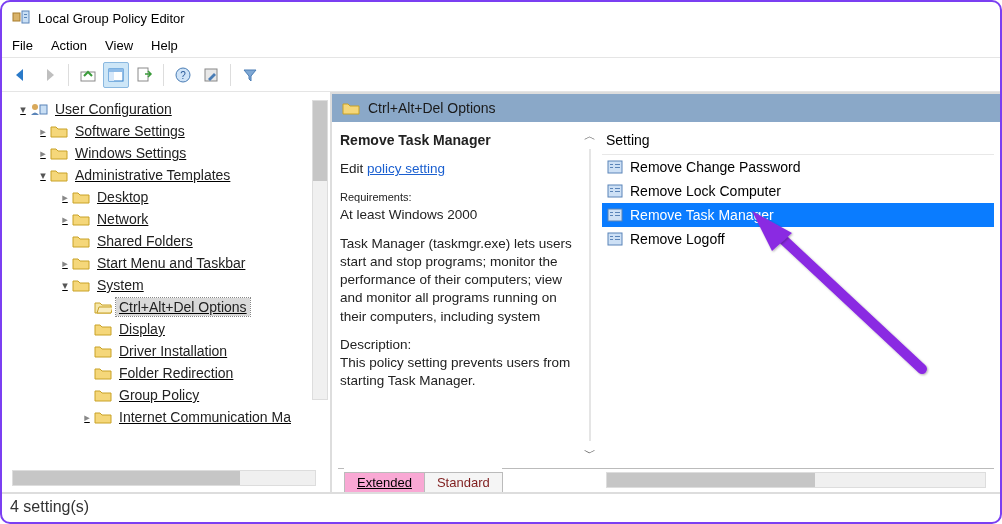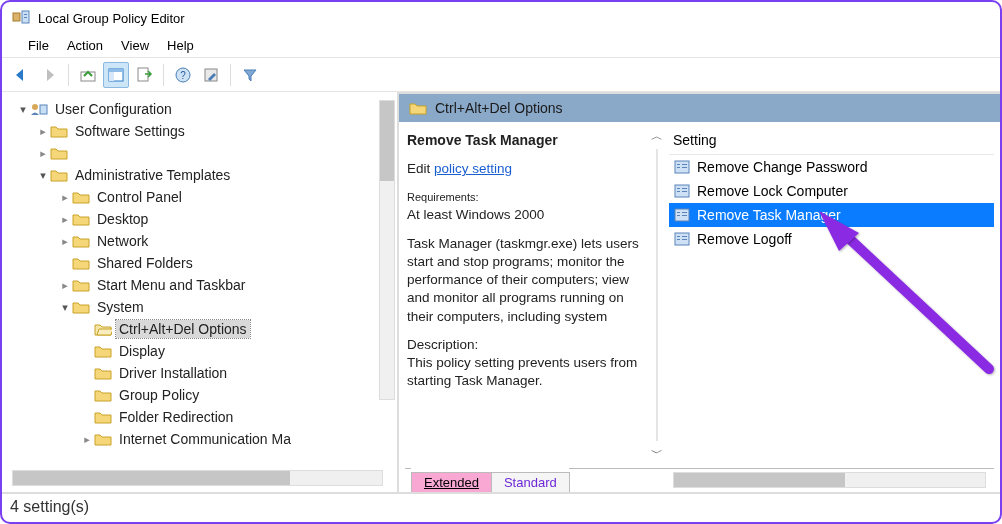--- a/index.html
+++ b/index.html
@@ -1,28 +1,28 @@
 <!DOCTYPE html>
 <html><head>
 <meta charset="utf-8">
 <style>
 * { box-sizing: border-box; margin: 0; padding: 0; font-family: "Segoe UI", Tahoma, sans-serif; }
 body { background: #fff; width: 1002px; height: 524px; border: 2px solid #7b3ff2; border-radius: 10px; overflow: hidden; position: relative; }
 
 .titlebar { height: 32px; display: flex; align-items: center; padding: 0 10px; font-size: 13px; }
 .titlebar .gp-icon { width: 18px; height: 18px; margin-right: 8px; display: inline-block; }
-.menubar { height: 24px; display: flex; align-items: center; padding: 0 26px; font-size: 13px; gap: 18px; border-bottom: 1px solid #e5e5e5; }
+.menubar { height: 24px; display: flex; align-items: center; padding: 0 10px; font-size: 13px; gap: 18px; border-bottom: 1px solid #e5e5e5; }
 .menubar span { cursor: default; }
 .toolbar { height: 34px; display: flex; align-items: center; padding: 0 6px; gap: 2px; border-bottom: 1px solid #e5e5e5; }
 .tbtn { width: 26px; height: 26px; display: flex; align-items: center; justify-content: center; border-radius: 2px; }
 .tbtn.active { background: #cde6f7; border: 1px solid #8ab8e0; }
 .sep { width: 1px; height: 22px; background: #ddd; margin: 0 4px; }
 
 .workspace { display: flex; height: 400px; position: relative; }
-.tree-pane { width: 397px; border-right: 2px solid #ddd; position: relative; overflow: hidden; }
+.tree-pane { width: 330px; border-right: 2px solid #ddd; position: relative; overflow: hidden; text-decoration: underline; }
 .tree { padding: 6px 0 0 4px; font-size: 14px; color: #222; }
 .node { display: flex; align-items: center; height: 22px; }
 .arrow { width: 14px; font-size: 11px; color: #666; text-align: center; cursor: default; }
 .arrow.open::before { content: "▾"; color: #555; }
 .arrow.closed::before { content: "▸"; color: #888; }
 .noarrow { width: 14px; }
 .ficon { width: 18px; height: 14px; margin-right: 4px; display: inline-block; }
 .node .label { white-space: nowrap; padding: 1px 3px; }
 .node.selected .label { background: #d9d9d9; outline: 1px dotted #888; }
 .ind1 { padding-left: 10px; }
@@ -50,21 +50,21 @@
 .list-header { font-size: 14px; padding: 2px 4px 6px; border-bottom: 1px solid #e8e8e8; }
 .list-row { display: flex; align-items: center; height: 24px; font-size: 14px; padding: 0 4px; }
 .list-row.selected { background: #0a7cff; color: #fff; }
 .list-row .sicon { width: 18px; height: 16px; margin-right: 6px; }
 .list-hscroll { position: absolute; bottom: -20px; left: 10px; right: 14px; height: 16px; background: #f0f0f0; border: 1px solid #ddd; }
 .list-hscroll .thumb { position: absolute; left: 0; top: 0; width: 55%; height: 100%; background: #c6c6c6; }
 
 .tabstrip { height: 24px; display: flex; align-items: flex-end; padding: 0 6px; font-size: 13px; }
 .tab { padding: 2px 12px; border: 1px solid #bbb; border-bottom: none; border-radius: 0 0 0 0; margin-right: -1px; background: #fff; position: relative; }
 .tab.active { background: #f9a8d4; z-index: 2; text-decoration: underline; }
-.tab.inactive { background: #f5f5f5; color: #6d28d9; }
+.tab.inactive { background: #f5f5f5; color: #7f1d1d; }
 .tabstrip::after { content: ""; }
 .footer-sep { height: 2px; background: #ddd; }
 .statusbar { height: 26px; display: flex; align-items: center; padding: 0 8px; font-size: 16px; color: #333; }
 
 .cursor-arrow { position: absolute; z-index: 100; }
 
 svg { display: block; }
 </style>
 </head>
 <body>
@@ -164,46 +164,38 @@
           </span>
         <span class="label">Software Settings</span>
       </div>
       <div class="node ind2">
         <span class="arrow closed"></span>
           <span class="ficon">
             <svg viewBox="0 0 18 14">
               <path d="M1 3 L6 3 L8 5 L17 5 L17 13 L1 13 Z" fill="#f5d77a" stroke="#c9a227"></path>
             </svg>
           </span>
+        <span class="label">Windows Settings</span>
       </div>
       <div class="node ind2">
         <span class="arrow open"></span>
           <span class="ficon">
             <svg viewBox="0 0 18 14">
               <path d="M1 3 L6 3 L8 5 L17 5 L17 13 L1 13 Z" fill="#f5d77a" stroke="#c9a227"></path>
             </svg>
           </span>
         <span class="label">Administrative Templates</span>
       </div>
       <div class="node ind3">
           <span class="arrow closed"></span>
           <span class="ficon">
             <svg viewBox="0 0 18 14">
               <path d="M1 3 L6 3 L8 5 L17 5 L17 13 L1 13 Z" fill="#f5d77a" stroke="#c9a227"></path>
             </svg>
           </span>
-          <span class="label">Control Panel</span>
-        </div>
-      <div class="node ind3">
-          <span class="arrow closed"></span>
-          <span class="ficon">
-            <svg viewBox="0 0 18 14">
-              <path d="M1 3 L6 3 L8 5 L17 5 L17 13 L1 13 Z" fill="#f5d77a" stroke="#c9a227"></path>
-            </svg>
-          </span>
           <span class="label">Desktop</span>
         </div>
       <div class="node ind3">
           <span class="arrow closed"></span>
           <span class="ficon">
             <svg viewBox="0 0 18 14">
               <path d="M1 3 L6 3 L8 5 L17 5 L17 13 L1 13 Z" fill="#f5d77a" stroke="#c9a227"></path>
             </svg>
           </span>
           <span class="label">Network</span>
@@ -263,30 +255,30 @@
           </span>
           <span class="label">Driver Installation</span>
         </div>
       <div class="node ind4">
           <span class="noarrow"></span>
           <span class="ficon">
             <svg viewBox="0 0 18 14">
               <path d="M1 3 L6 3 L8 5 L17 5 L17 13 L1 13 Z" fill="#f5d77a" stroke="#c9a227"></path>
             </svg>
           </span>
+          <span class="label">Folder Redirection</span>
+        </div>
+      <div class="node ind4">
+          <span class="noarrow"></span>
+          <span class="ficon">
+            <svg viewBox="0 0 18 14">
+              <path d="M1 3 L6 3 L8 5 L17 5 L17 13 L1 13 Z" fill="#f5d77a" stroke="#c9a227"></path>
+            </svg>
+          </span>
           <span class="label">Group Policy</span>
-        </div>
-      <div class="node ind4">
-          <span class="noarrow"></span>
-          <span class="ficon">
-            <svg viewBox="0 0 18 14">
-              <path d="M1 3 L6 3 L8 5 L17 5 L17 13 L1 13 Z" fill="#f5d77a" stroke="#c9a227"></path>
-            </svg>
-          </span>
-          <span class="label">Folder Redirection</span>
         </div>
       <div class="node ind4">
           <span class="arrow closed"></span>
           <span class="ficon">
             <svg viewBox="0 0 18 14">
               <path d="M1 3 L6 3 L8 5 L17 5 L17 13 L1 13 Z" fill="#f5d77a" stroke="#c9a227"></path>
             </svg>
           </span>
           <span class="label">Internet Communication Ma</span>
         </div>

